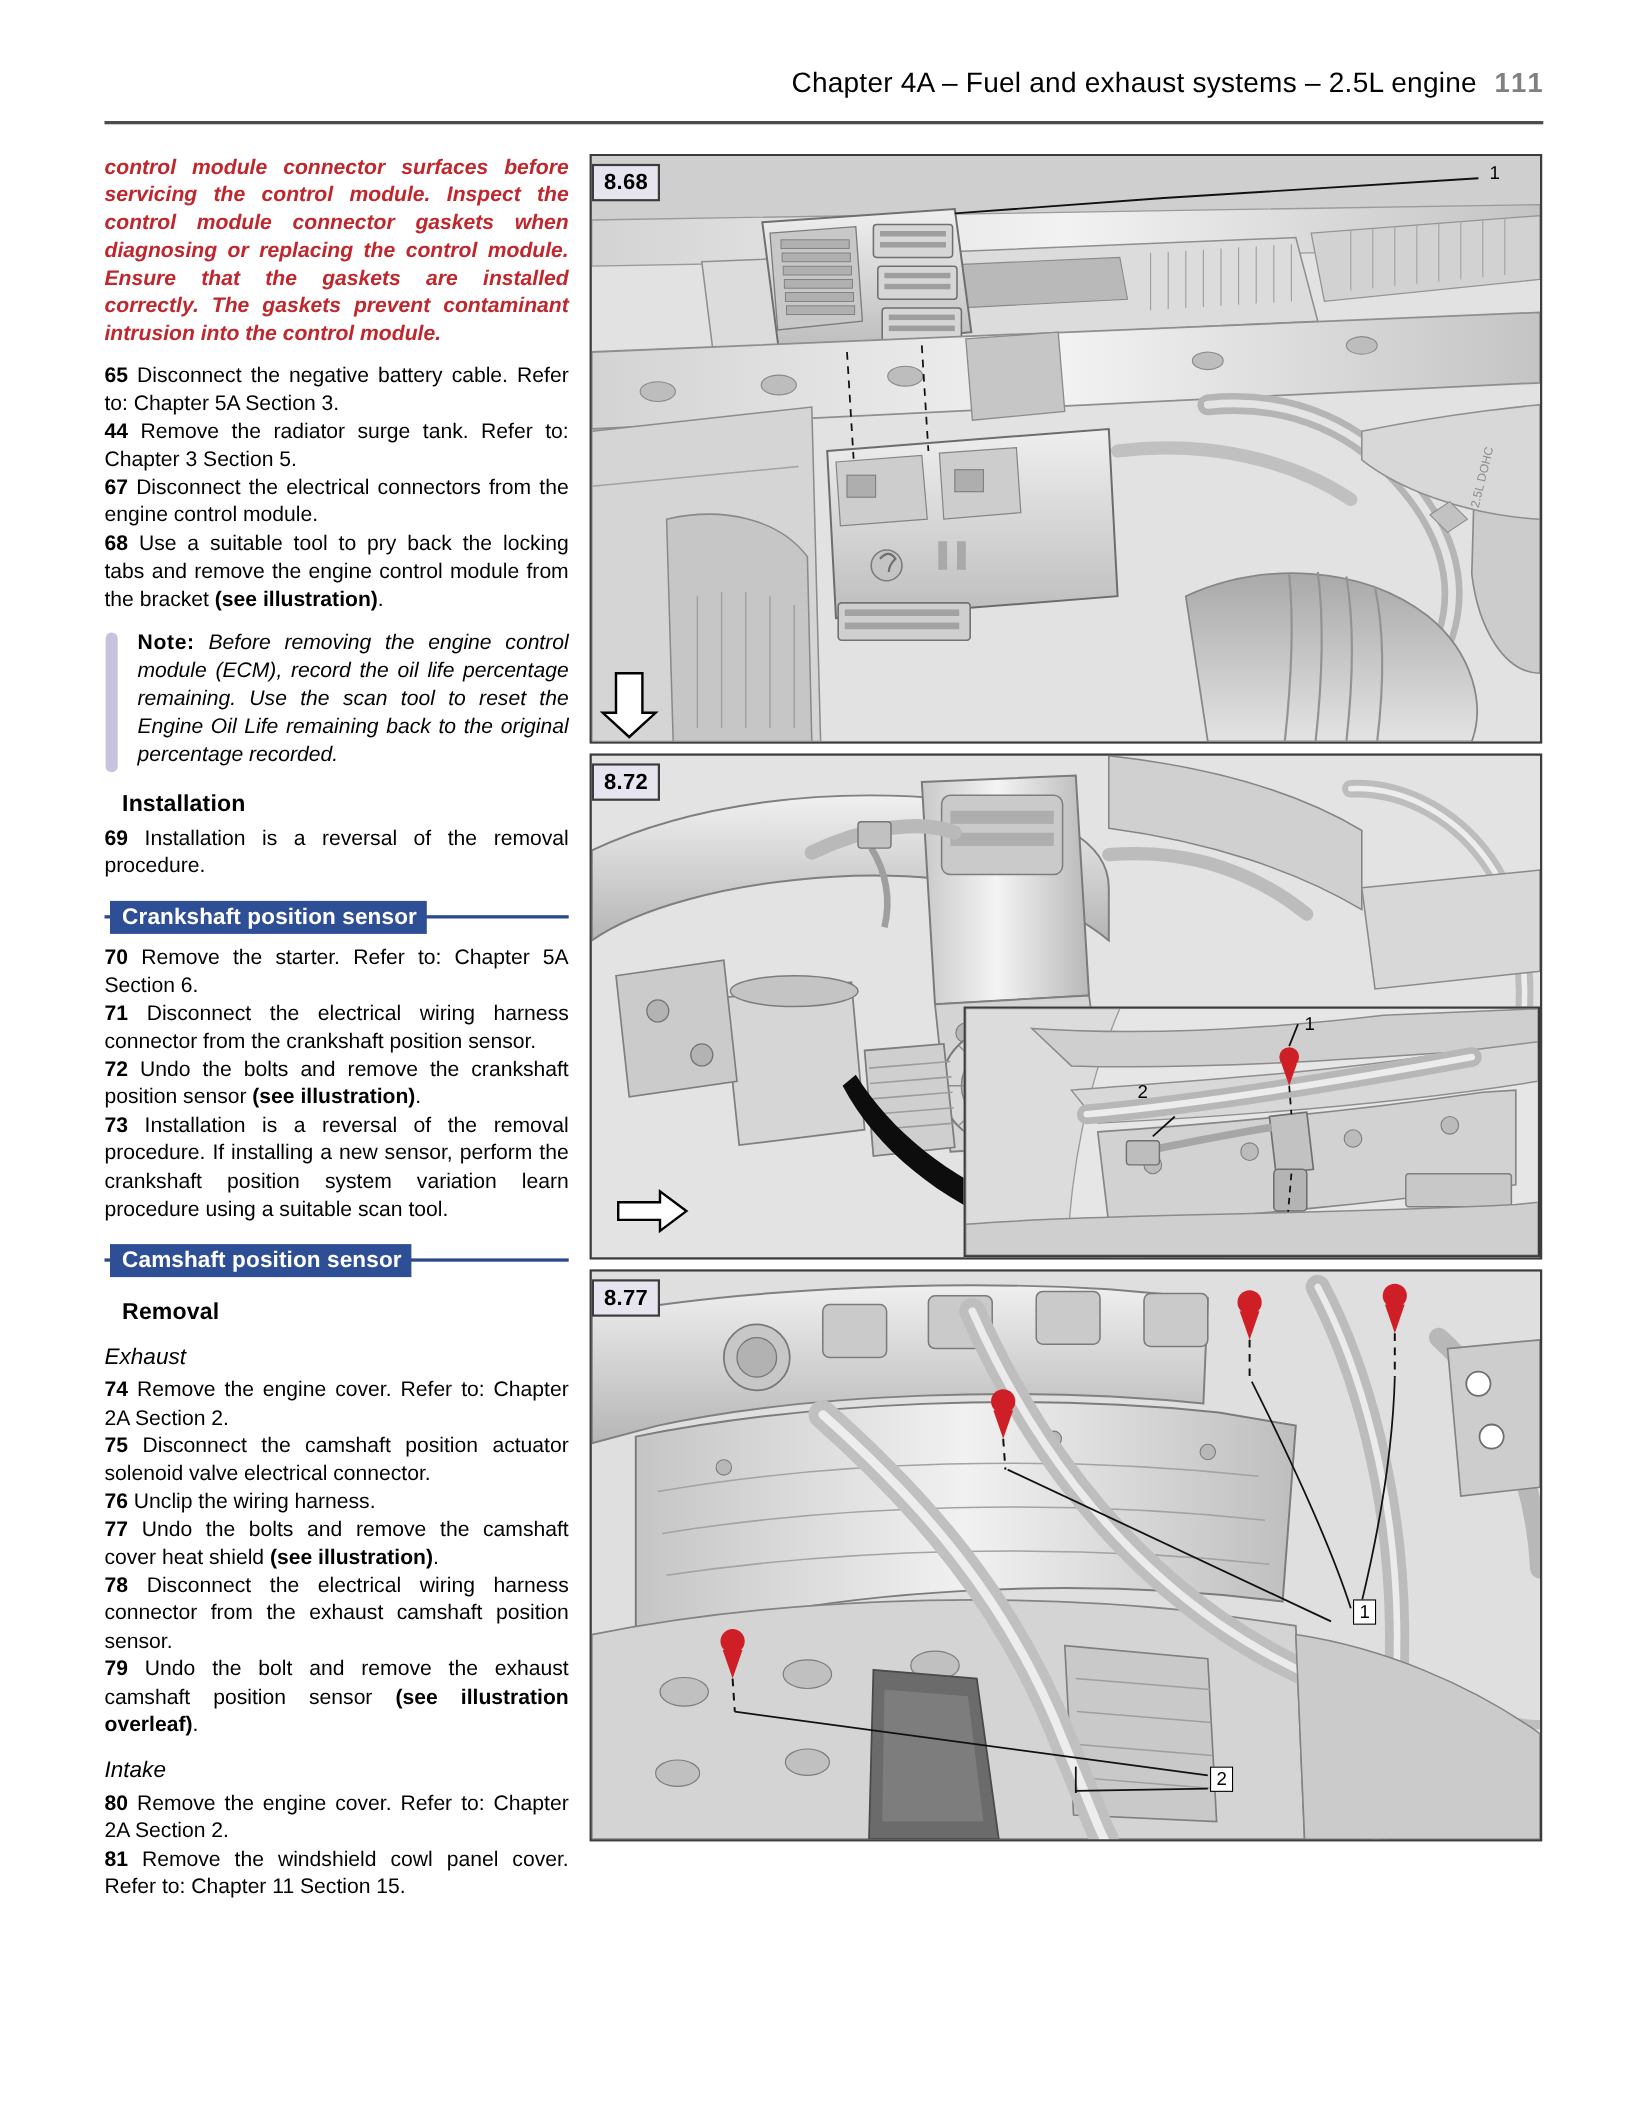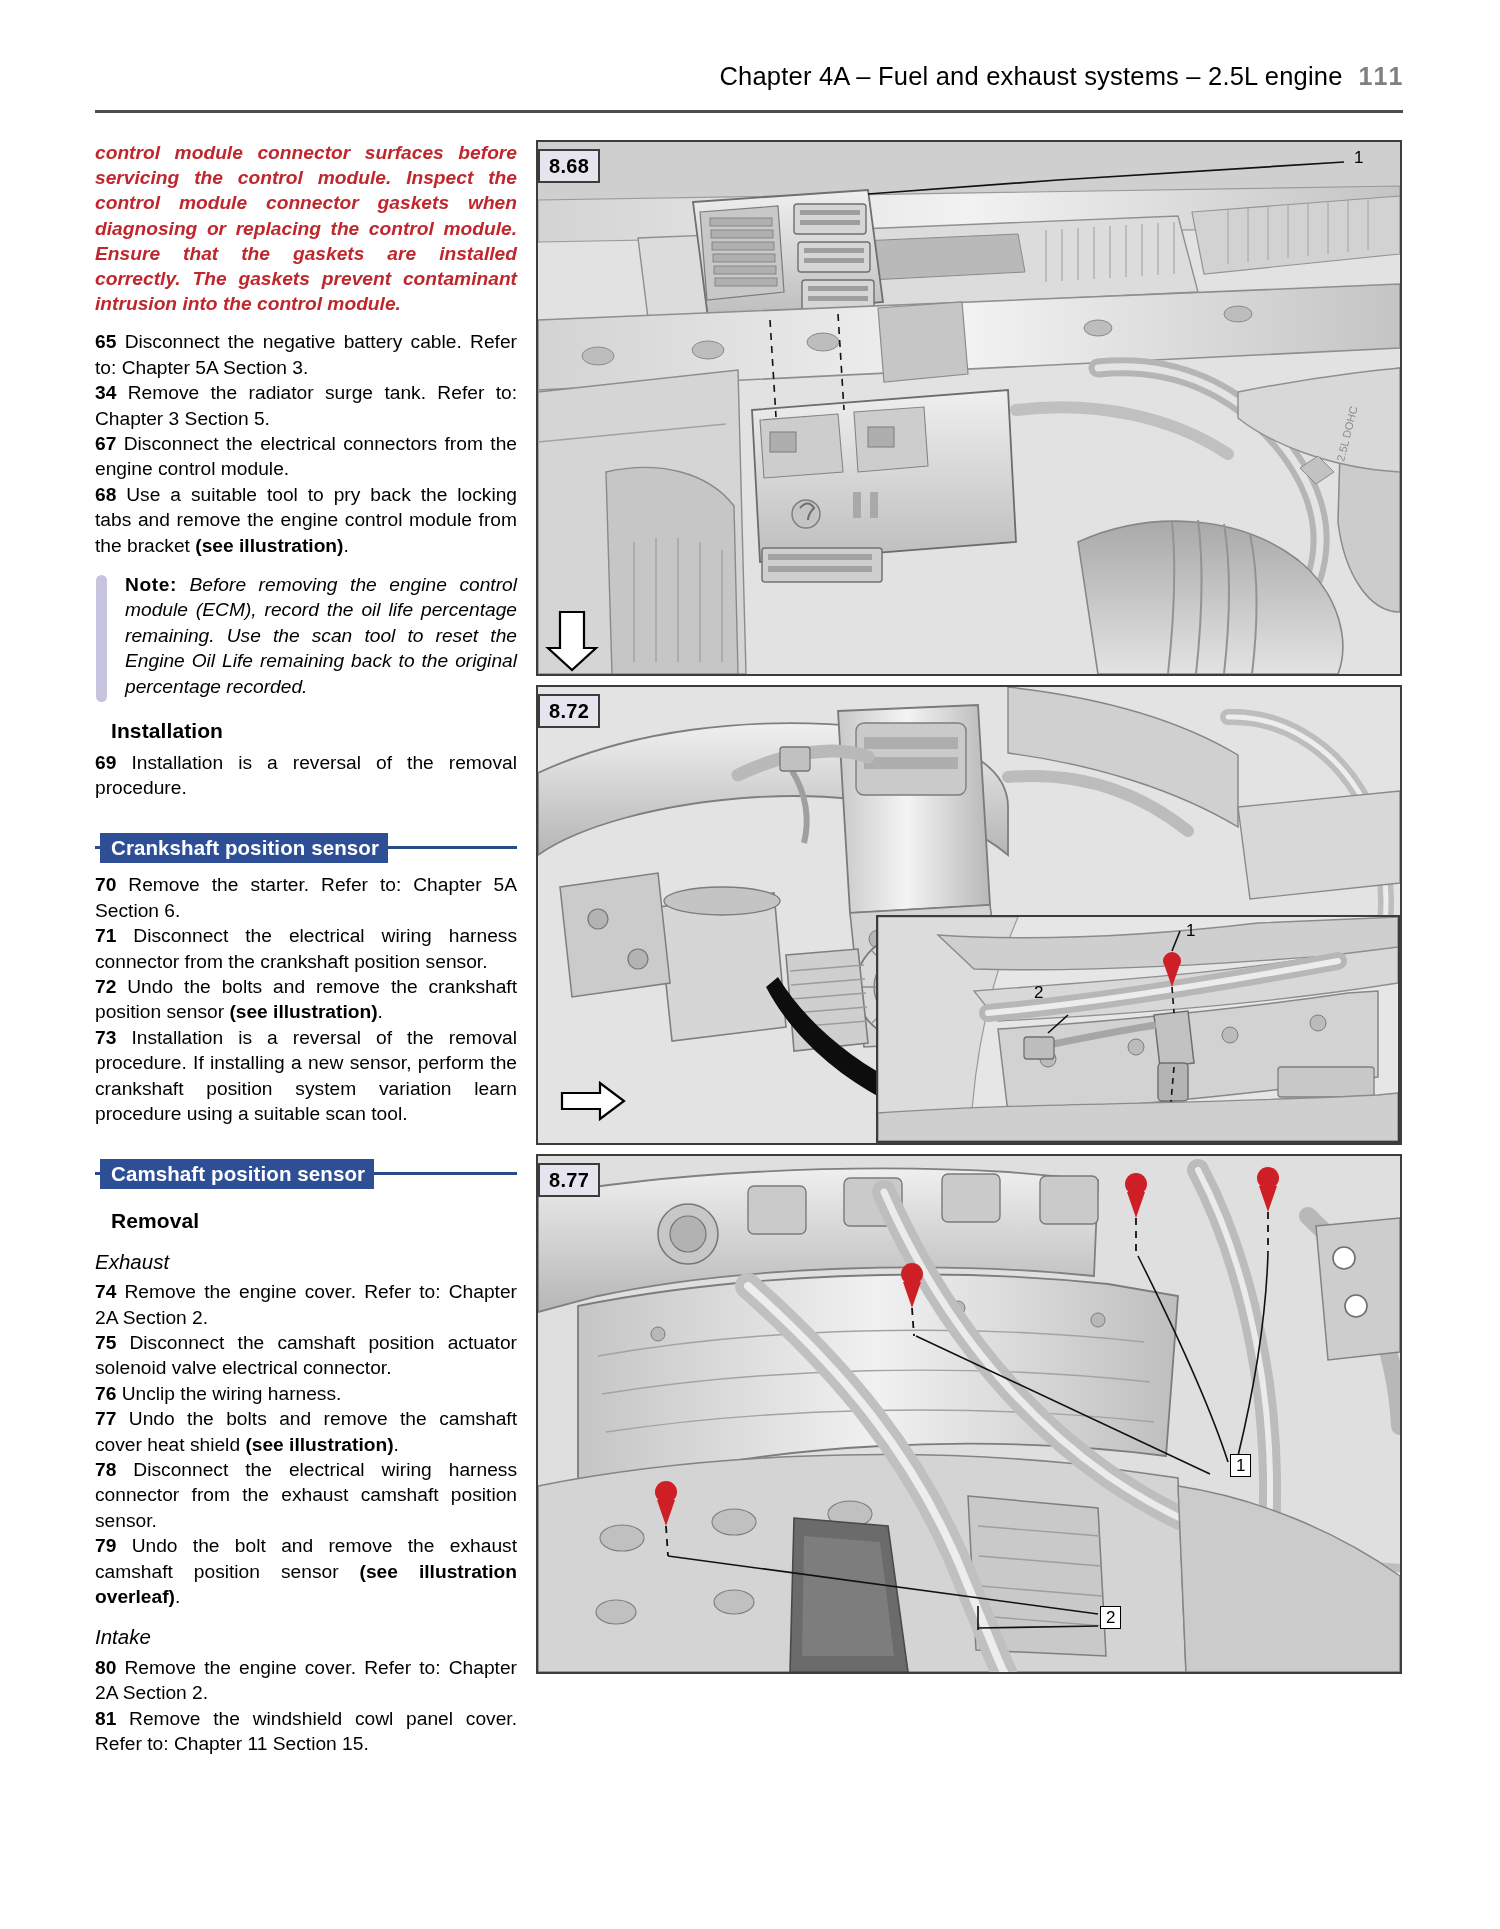--- a/index.html
+++ b/index.html
@@ -101,21 +101,21 @@
   h4.italic-head {
     font-size: 20.5px;
     font-weight: normal;
     font-style: italic;
     margin: 15px 0 5px 0;
   }
 
   
   .blue-head-wrap {
     position: relative;
-    margin: 33px 0 9px 0;
+    margin: 19px 0 9px 0;
     height: 30px;
   }
   .blue-head-rule {
     position: absolute;
     left: 0; top: 13px;
     width: 100%; height: 2.5px;
     background: #2a4a8c;
   }
   .blue-head {
     position: absolute;
@@ -191,21 +191,21 @@
   <div class="running-head">
     <span>Chapter 4A – Fuel and exhaust systems – 2.5L engine</span><span class="pagenum">111</span>
   </div>
   <div class="head-rule"></div>
 
   <div class="col-left">
 
     <p class="p-warn">control module connector surfaces before servicing the control module. Inspect the control module connector gaskets when diagnosing or replacing the control module. Ensure that the gaskets are installed correctly. The gaskets prevent contaminant intrusion into the control module.</p>
 
     <p class="p-step"><span class="stepnum">65</span> <span>Disconnect the negative battery cable. Refer to: Chapter 5A Section 3.</span></p>
-    <p class="p-step"><span class="stepnum">34</span> <span>Remove the radiator surge tank. Refer to: Chapter 3 Section 5.</span></p>
+    <p class="p-step"><span class="stepnum">44</span> <span>Remove the radiator surge tank. Refer to: Chapter 3 Section 5.</span></p>
     <p class="p-step"><span class="stepnum">67</span> <span>Disconnect the electrical connectors from the engine control module.</span></p>
     <p class="p-step"><span class="stepnum">68</span> <span>Use a suitable tool to pry back the locking tabs and remove the engine control module from the bracket </span><span class="bold">(see illustration)</span><span>.</span></p>
 
     <div class="note-block">
       <span class="note-bar"></span>
       <span class="note-lead">Note:</span> <span>Before removing the engine control module (ECM), record the oil life percentage remaining. Use the scan tool to reset the Engine Oil Life remaining back to the original percentage recorded.</span>
     </div>
 
     <h3 class="sub-head">Installation</h3>
     <p class="p-step"><span class="stepnum">69</span> <span>Installation is a reversal of the removal procedure.</span></p>

